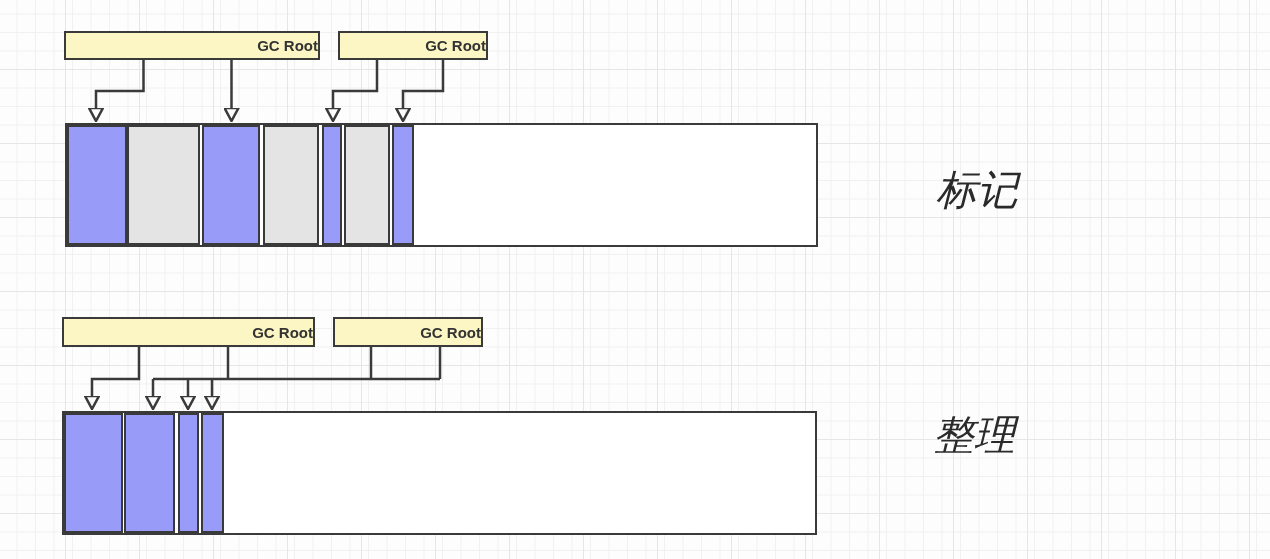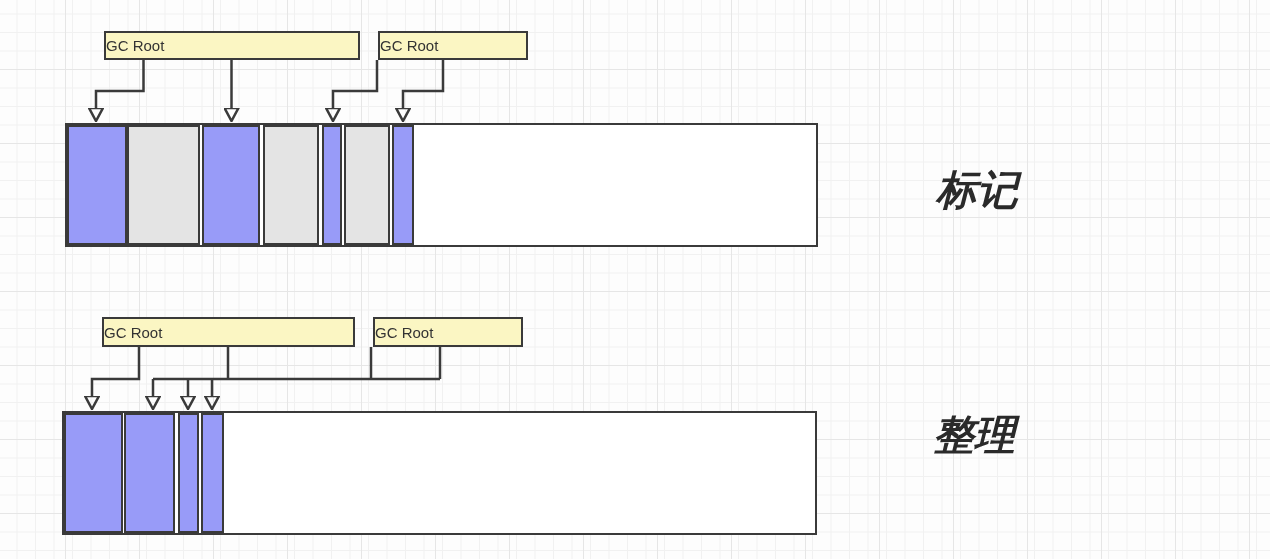--- a/index.html
+++ b/index.html
@@ -19,43 +19,42 @@
       linear-gradient(to bottom, var(--grid-minor,#f1f1f1) 1px, transparent 1px);
     background-size:74px 74px,74px 74px,18.5px 18.5px,18.5px 18.5px;
     background-position:-9px -5px,-9px -5px,-2px -5px,-2px -5px;
   }
   .connectors{position:absolute;left:0;top:0;z-index:3;pointer-events:none;}
   .connectors path{fill:none;stroke:var(--stroke,#3a3a3a);stroke-width:2.5;}
   .rootbox{
     position:absolute;z-index:2;
     background:var(--root-fill,#fbf6c3);
     border:2px solid var(--stroke,#3a3a3a);
-    display:flex;align-items:center;justify-content:flex-start;
-    font-size:15px;font-weight:400;color:#333;
+    display:flex;align-items:center;justify-content:flex-end;
+    font-size:15px;font-weight:700;color:#333;
     box-sizing:border-box;
-    margin-left:40px;
   }
   .membar{
     position:absolute;z-index:1;
     background:var(--free,#ffffff);
     border:2px solid var(--stroke,#3a3a3a);
     box-sizing:border-box;
   }
   .seg{
     position:absolute;top:0;height:100%;
     border:2px solid var(--stroke,#3a3a3a);
     box-sizing:border-box;
   }
   .caption{
     position:absolute;z-index:2;
     display:flex;align-items:baseline;gap:26px;
     color:var(--caption-text,#2a2a2a);
     white-space:nowrap;
   }
-  .cap-title{font-size:41px;font-weight:700;font-style:italic;}
+  .cap-title{font-size:41px;font-weight:400;font-style:italic;}
   .cap-sub{font-size:38px;font-weight:400;font-style:italic;}
   
   .t-root1{left:64px;top:31px;width:256px;height:29px;}
   .t-root2{left:338px;top:31px;width:150px;height:29px;}
   .t-bar{left:65px;top:123px;width:753px;height:124px;}
   .t-cap{left:936px;top:163px;}
   
   .b-root1{left:62px;top:317px;width:253px;height:30px;}
   .b-root2{left:333px;top:317px;width:150px;height:30px;}
   .b-bar{left:62px;top:411px;width:755px;height:124px;}

